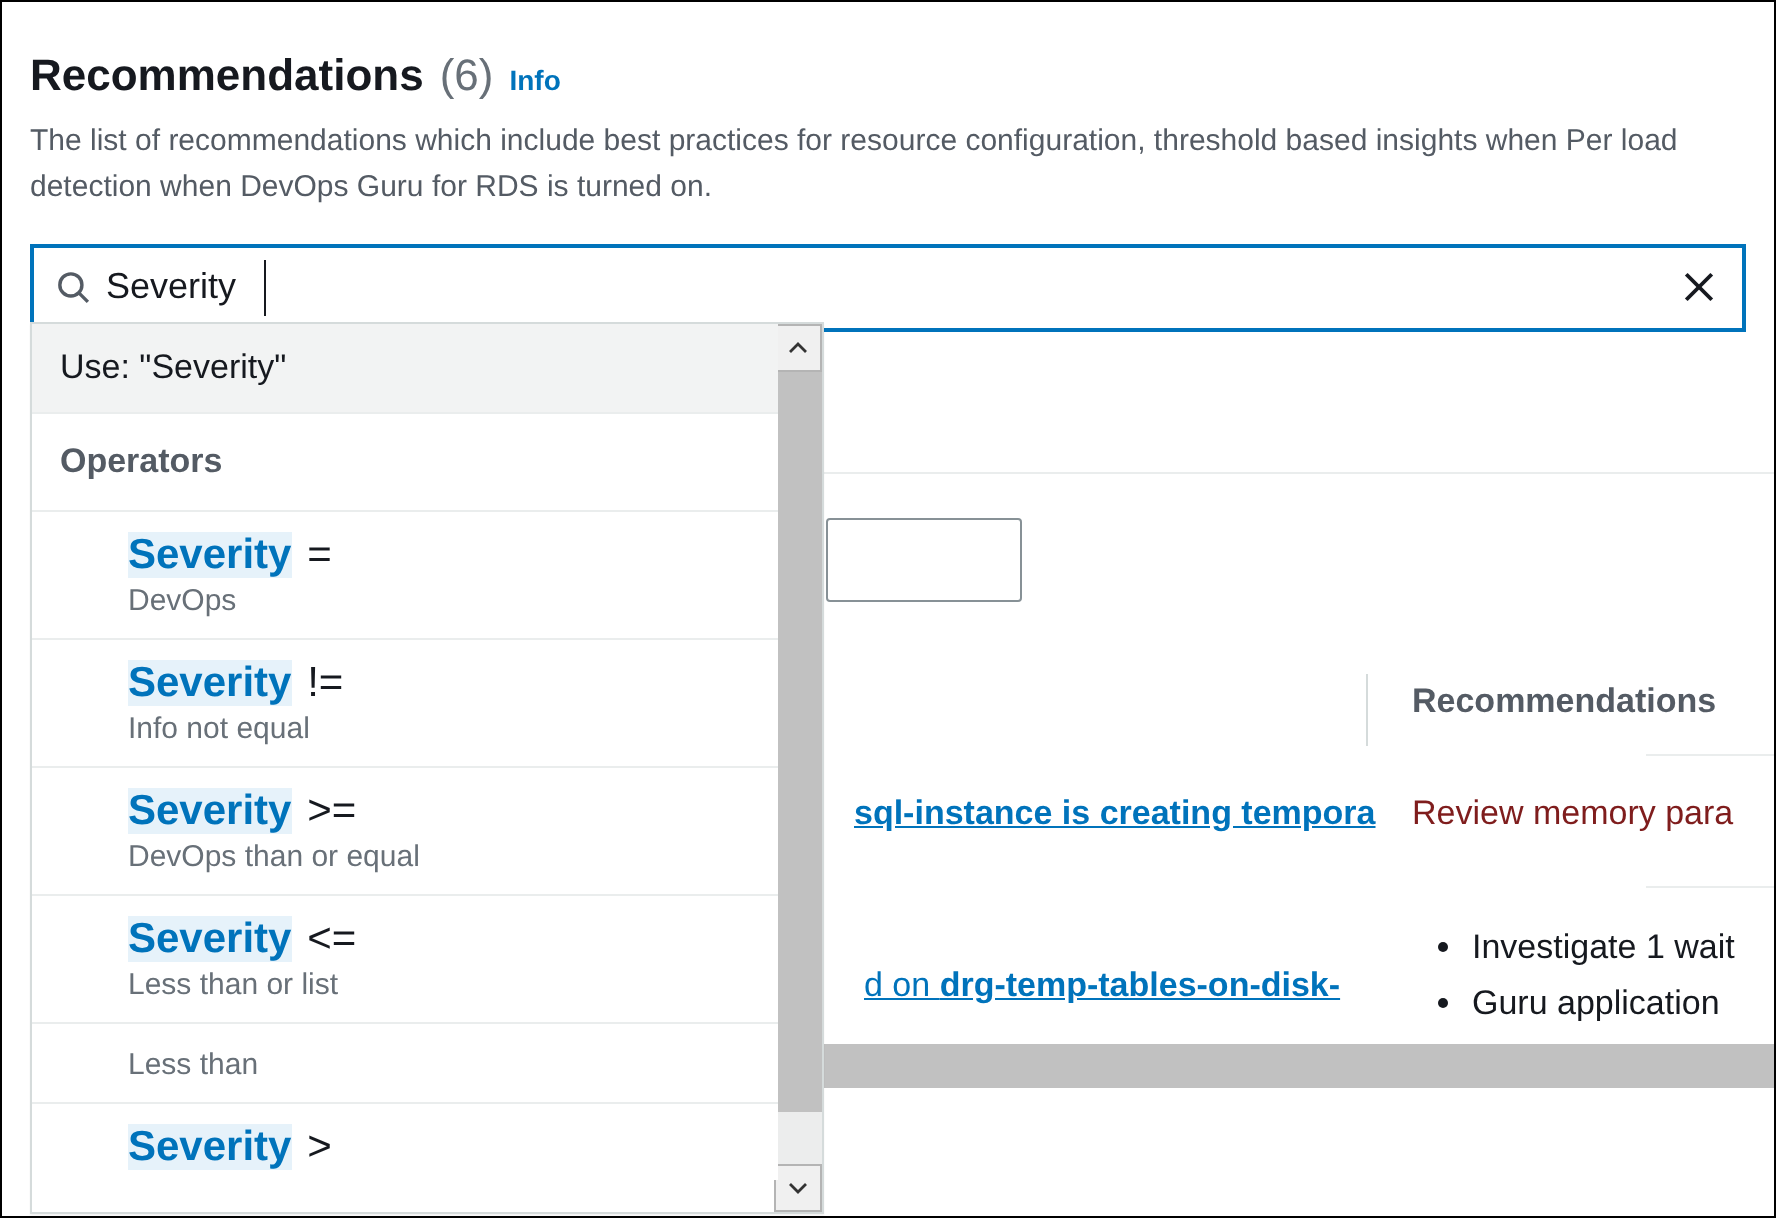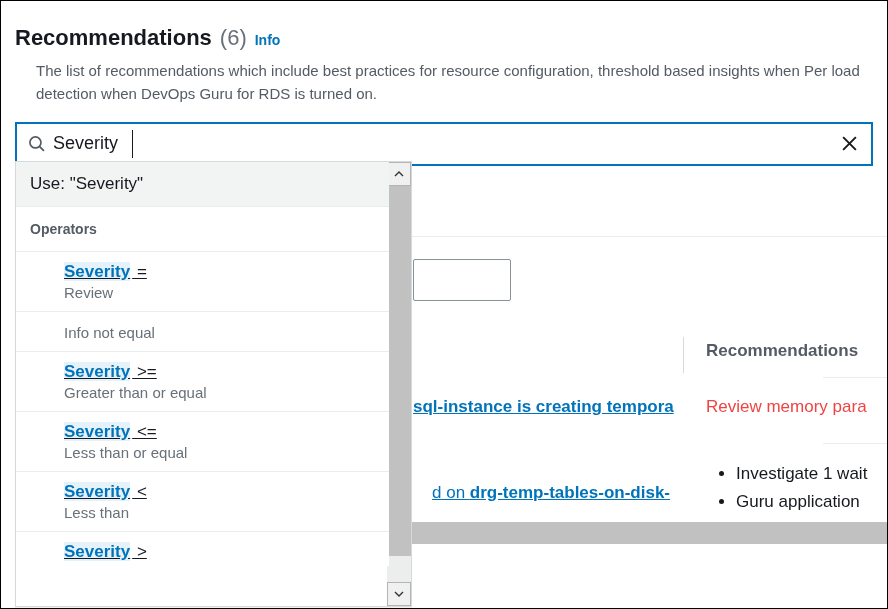--- a/index.html
+++ b/index.html
@@ -38,21 +38,20 @@
     color: #0073bb;
     cursor: pointer;
     margin-top: 15px;
   }
   .description {
     padding: 4px 0 16px 14px;
     font-size: 15px;
     line-height: 1.55;
     color: #545b64;
     white-space: normal;
-    margin-left: 21px;
   }
   .search-wrapper {
     position: relative;
     margin: 0 14px 0 14px;
   }
   .search-box {
     display: flex;
     align-items: center;
     border: 2px solid #0073bb;
     background: #fff;
@@ -145,36 +144,35 @@
 
   .dd-use {
     padding: 12px 14px;
     font-size: 17px;
     background: #f2f3f3;
     border-bottom: 1px solid #eaeded;
     cursor: pointer;
   }
   .dd-section-header {
     padding: 14px 14px 14px 14px;
-    font-size: 14px;
+    font-size: 17px;
     font-weight: 700;
     color: #545b64;
     background: #fff;
     border-bottom: 1px solid #eaeded;
   }
   .dd-item {
     padding: 10px 14px 10px 48px;
     border-bottom: 1px solid #eaeded;
     cursor: pointer;
     background: #fff;
   }
   .dd-item:last-child { border-bottom: none; padding-bottom: 4px; }
   .dd-item .op-line {
-    font-size: 17px;
-    text-decoration: underline;
+    font-size: 21px;
   }
   .dd-item .op-field {
     color: #0073bb;
     font-weight: 700;
   }
   .dd-item .op-sym {
     color: #16191f;
     font-weight: 400;
     margin-left: 2px;
   }
@@ -238,21 +236,21 @@
     cursor: pointer;
   }
   .link-frag {
     position: absolute;
     font-size: 17px;
     white-space: nowrap;
   }
   .rec-col {
     position: absolute;
     font-size: 17px;
-    color: #ef4444;
+    color: #7f1d1d;
   }
   .bullet-list {
     position: absolute;
     left: 715px;
     font-size: 17px;
   }
   .bullet-list li { margin-bottom: 8px; white-space: nowrap; }
 
   .bottom-scroll {
     position: absolute;
@@ -307,50 +305,50 @@
         <path d="M1 2 L5 6 L9 2" fill="none" stroke="#333" stroke-width="1.4"></path>
       </svg>
   </div>
 
   <div style="position:relative; width:373px;">
     <div class="dd-use">Use: "Severity"</div>
     <div class="dd-section-header">Operators</div>
 
     <div class="dd-item">
       <div class="op-line"><span class="op-field hl">Severity</span><span class="op-sym"> =</span></div>
-      <div class="op-desc">Review</div>
-    </div>
-    <div class="dd-item">
+      <div class="op-desc">DevOps</div>
+    </div>
+    <div class="dd-item">
+      <div class="op-line"><span class="op-field hl">Severity</span><span class="op-sym"> !=</span></div>
       <div class="op-desc">Info not equal</div>
     </div>
     <div class="dd-item">
       <div class="op-line"><span class="op-field hl">Severity</span><span class="op-sym"> &gt;=</span></div>
-      <div class="op-desc">Greater than or equal</div>
+      <div class="op-desc">DevOps than or equal</div>
     </div>
     <div class="dd-item">
       <div class="op-line"><span class="op-field hl">Severity</span><span class="op-sym"> &lt;=</span></div>
-      <div class="op-desc">Less than or equal</div>
-    </div>
-    <div class="dd-item">
-      <div class="op-line"><span class="op-field hl">Severity</span><span class="op-sym"> &lt;</span></div>
+      <div class="op-desc">Less than or list</div>
+    </div>
+    <div class="dd-item">
       <div class="op-desc">Less than</div>
     </div>
     <div class="dd-item">
       <div class="op-line"><span class="op-field hl">Severity</span><span class="op-sym"> &gt;</span></div>
     </div>
   </div>
 </div>
 
 <div class="under">
   <div class="filter-area"></div>
   <div class="sort-input"></div>
 
   <div class="row-divider" style="top:216px;"></div>
 
-  <div class="link-frag" style="left:1px; top:236px;">
+  <div class="link-frag" style="left:15px; top:236px;">
     <span class="link"><b>sql-instance is creating tempora</b></span>
   </div>
 
   <div class="row-divider" style="top:282px;"></div>
 
   <div class="link-frag" style="left:1px; top:322px;margin-left:19px;">
     <span class="link"><span>d on </span><b>drg-temp-tables-on-disk-</b></span>
   </div>
 
   <div class="bottom-scroll" style="left:0;"></div>

